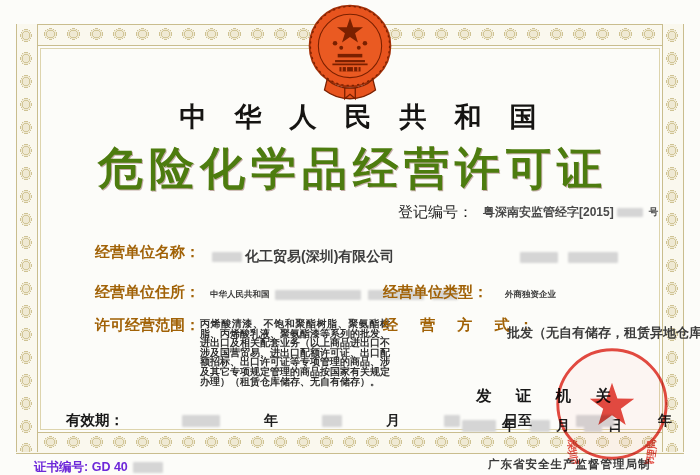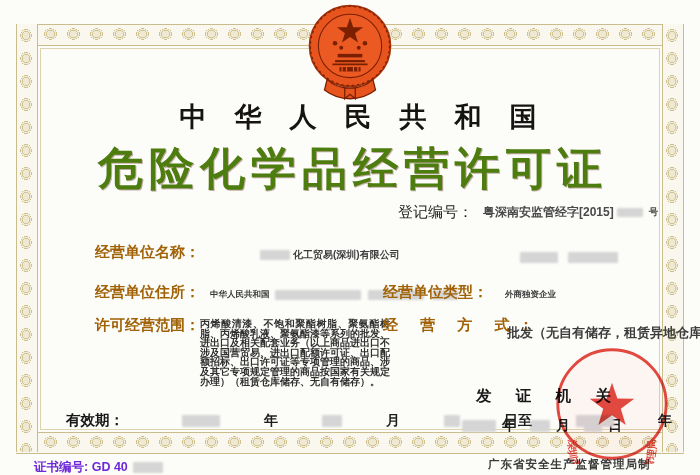--- a/index.html
+++ b/index.html
@@ -109,21 +109,21 @@
   <div class="license-title">危险化学品经营许可证</div>
 
   <div class="reg-line">
     <span class="reg-label">登记编号：</span>
     <span class="reg-value">粤深南安监管经字[2015]</span>
     <span class="rb" style="width:26px;height:9px;margin:0 3px;"></span>
     <span class="reg-suffix">号</span>
   </div>
 
   <div class="flabel" style="left:95px;top:243px;">经营单位名称：</div>
-  <div class="fvalue" style="left:212px;top:248px;font-size:10px;font-weight:bold;margin-left:48px;">
+  <div class="fvalue" style="left:212px;top:248px;font-size:14px;font-weight:bold;">
     <span class="rb" style="width:30px;height:10px;margin-right:3px;"></span><span>化工贸易(深圳)有限公司</span>
   </div>
   <div class="fvalue" style="left:520px;top:248px;">
     <span class="rb" style="width:38px;height:11px;margin-right:6px;"></span>
     <span class="rb" style="width:50px;height:11px;"></span>
   </div>
 
   <div class="flabel" style="left:95px;top:283px;">经营单位住所：</div>
   <div class="fvalue" style="left:210px;top:289px;font-size:8.5px;font-weight:bold;">
     <span>中华人民共和国</span>

